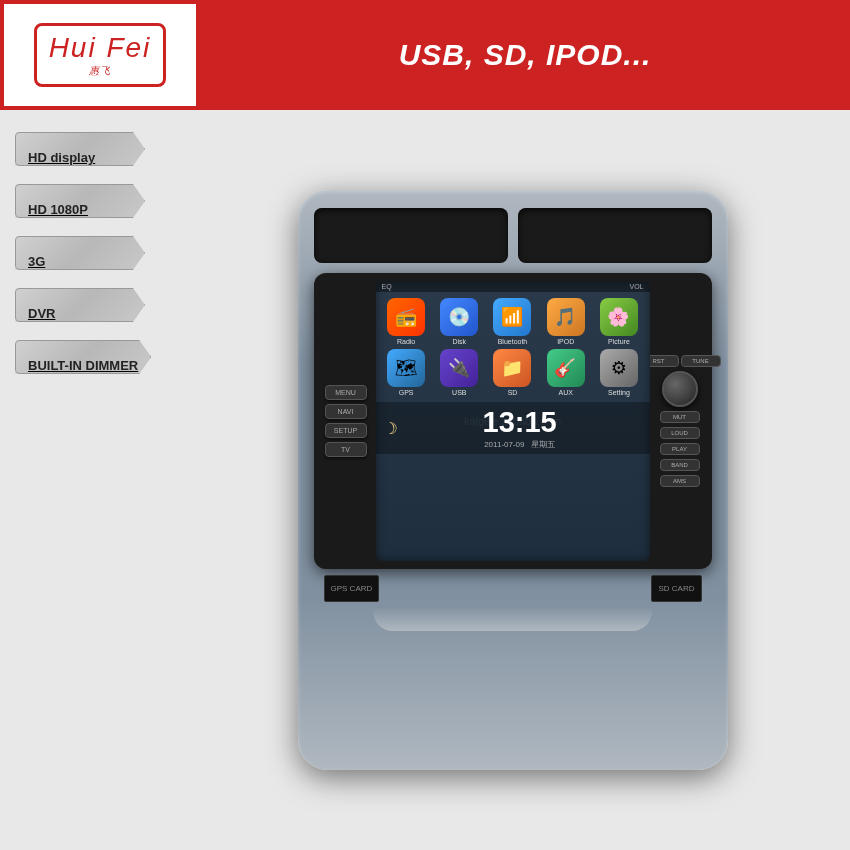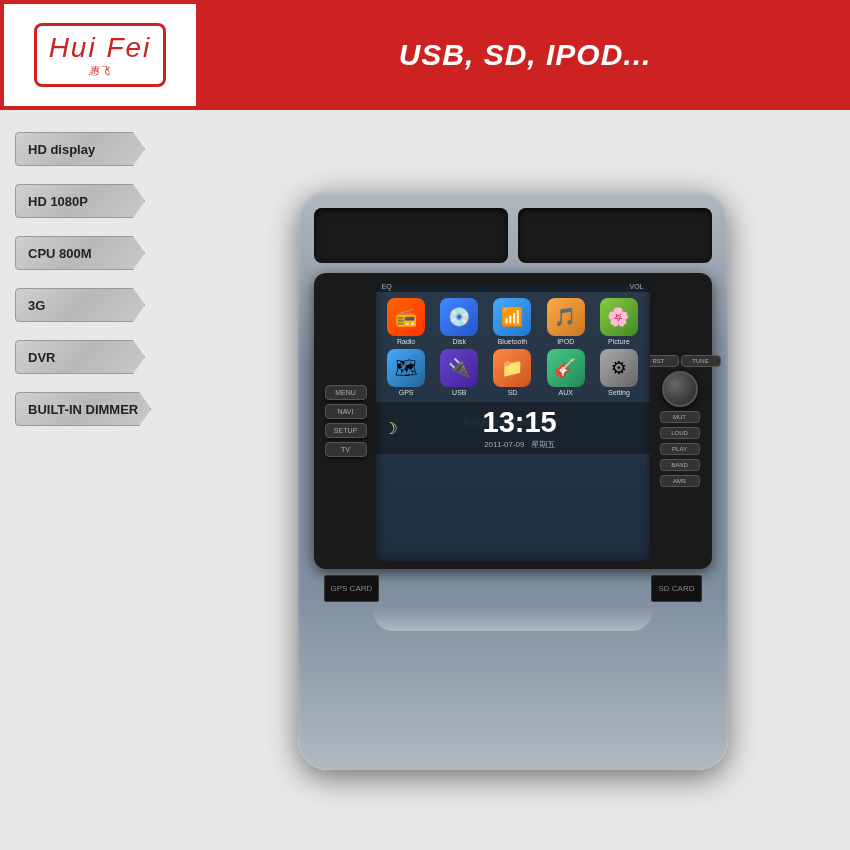--- a/index.html
+++ b/index.html
@@ -86,24 +86,25 @@
       display: flex;
       align-items: center;
     }
     .feature-badge-inner {
       background: linear-gradient(135deg, #d0d0d0 0%, #b8b8b8 50%, #c8c8c8 100%);
       border: 1px solid #999;
       border-radius: 4px 0 0 4px;
       padding: 0 12px;
       height: 34px;
       display: flex;
-      align-items: center;
+      align-items: flex-end;
       min-width: 130px;
       box-shadow: 2px 2px 4px rgba(0,0,0,0.3);
       clip-path: polygon(0 0, calc(100% - 12px) 0, 100% 50%, calc(100% - 12px) 100%, 0 100%);
+      text-decoration: underline;
     }
     .feature-text {
       font-size: 13px;
       font-weight: bold;
       color: #222;
     }
 
     
     .device-area {
       flex: 1;
@@ -351,25 +352,20 @@
           <span class="feature-text">HD display</span>
         </div>
       </div>
       <div class="feature-badge">
         <div class="feature-badge-inner">
           <span class="feature-text">HD 1080P</span>
         </div>
       </div>
       <div class="feature-badge">
         <div class="feature-badge-inner">
-          <span class="feature-text">CPU 800M</span>
-        </div>
-      </div>
-      <div class="feature-badge">
-        <div class="feature-badge-inner">
           <span class="feature-text">3G</span>
         </div>
       </div>
       <div class="feature-badge">
         <div class="feature-badge-inner">
           <span class="feature-text">DVR</span>
         </div>
       </div>
       <div class="feature-badge">
         <div class="feature-badge-inner">

